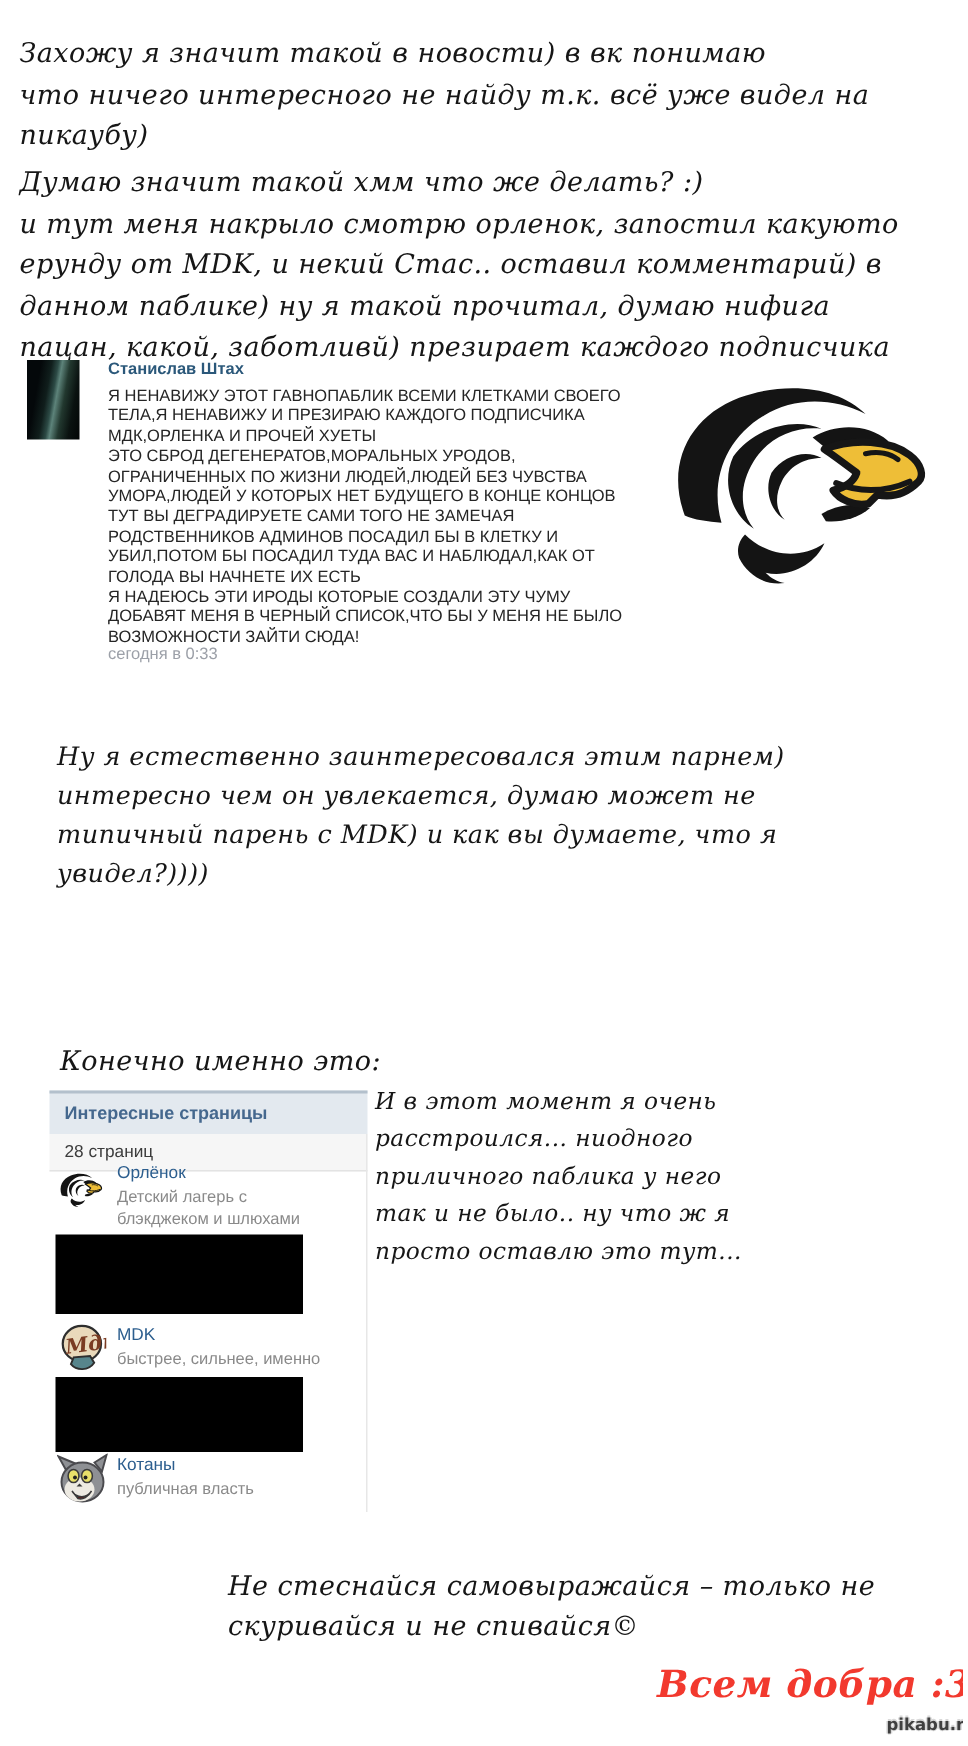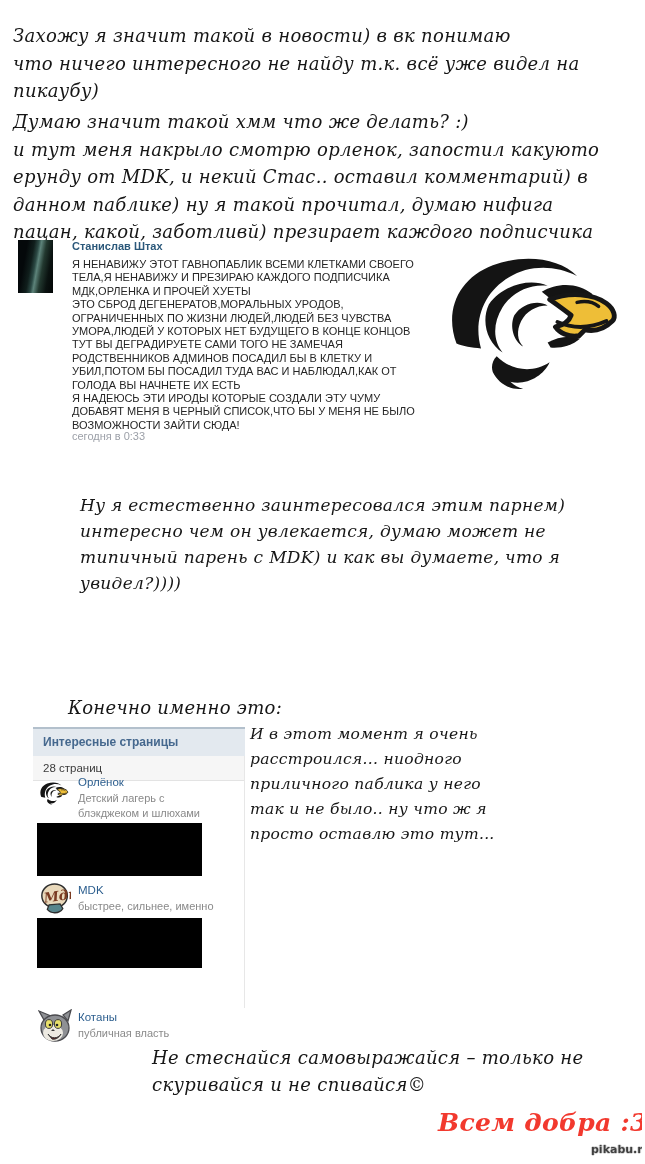--- a/index.html
+++ b/index.html
@@ -112,28 +112,28 @@
       <div>Я НАДЕЮСЬ ЭТИ ИРОДЫ КОТОРЫЕ СОЗДАЛИ ЭТУ ЧУМУ</div>
       <div>ДОБАВЯТ МЕНЯ В ЧЕРНЫЙ СПИСОК,ЧТО БЫ У МЕНЯ НЕ БЫЛО</div>
       <div>ВОЗМОЖНОСТИ ЗАЙТИ СЮДА!</div>
     </div>
   <div class="vk-time">сегодня в 0:33</div>
 
   <svg class="eagle-big">
       <use href="#eagle"></use>
     </svg>
 
-  <div class="hw p-mid" style="left:38px;top:492px;margin-left:42px;">
+  <div class="hw p-mid" style="left:38px;top:492px;">
       <div>Ну я естественно заинтересовался этим парнем)</div>
       <div>интересно чем он увлекается, думаю может не</div>
       <div>типичный парень с MDK) и как вы думаете, что я</div>
       <div>увидел?))))</div>
     </div>
 
-  <div class="hw caption" style="left:40px;top:697px;margin-left:28px;">Конечно именно это:</div>
+  <div class="hw caption" style="left:40px;top:697px;">Конечно именно это:</div>
 
   <div class="pw-header">Интересные страницы</div>
   <div class="pw-count">28 страниц</div>
   <div class="pw-right-border"></div>
 
   <div class="pw-row" style="top:776px;height:47px;">
     <svg class="pw-ava" style="left:4px;top:1px;width:33px;height:33px;position:absolute;">
         <use href="#eagle"></use>
       </svg>
     <div class="pw-name">Орлёнок</div>
@@ -145,21 +145,21 @@
   <div class="pw-row" style="top:884px;height:32px;">
     <svg class="pw-ava" style="left:7px;top:-3px;width:31px;height:35px;position:absolute;">
         <use href="#mdk"></use>
       </svg>
     <div class="pw-name">MDK</div>
     <div class="pw-desc"><span>быстрее, сильнее, именно</span></div>
   </div>
 
   <div class="censored" style="top:918px;height:50px;"></div>
 
-  <div class="pw-row" style="top:971px;height:34px;margin-top:40px;">
+  <div class="pw-row" style="top:971px;height:34px;">
     <svg class="pw-ava" style="left:5px;top:-2px;width:34px;height:34px;position:absolute;">
         <use href="#tomcat"></use>
       </svg>
     <div class="pw-name">Котаны</div>
     <div class="pw-desc"><span>публичная власть</span></div>
   </div>
 
   <div class="hw p-right" style="left:250px;top:722px;">
       <div>И в этот момент я очень</div>
       <div>расстроился... ниодного</div>

